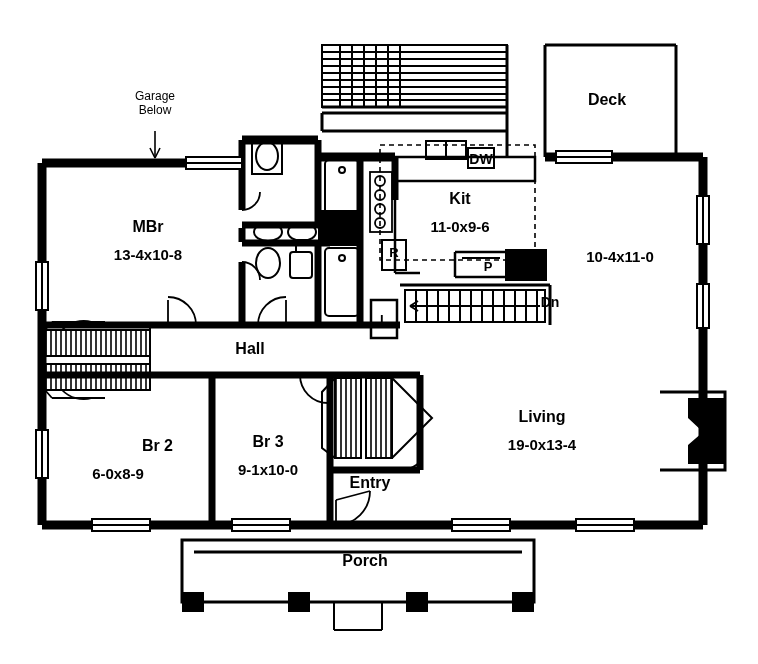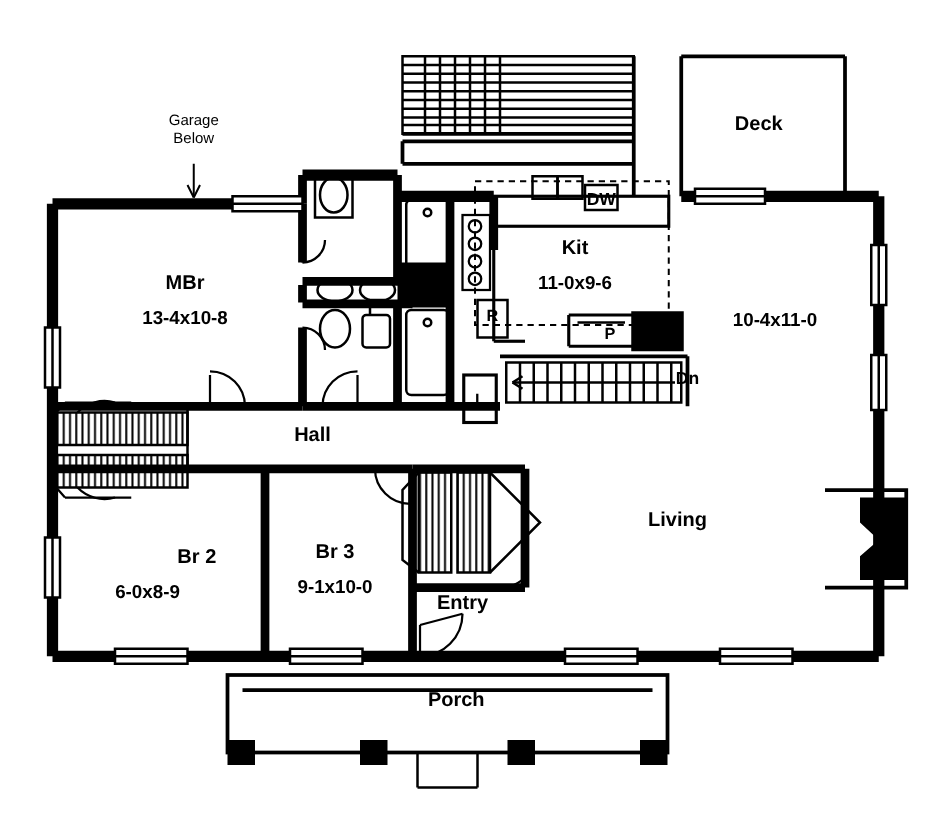--- a/index.html
+++ b/index.html
@@ -316,20 +316,21 @@
 
 <div class="lbl room-name" style="left:210px;top:340px;width:80px;">Hall</div>
 
 <div class="lbl room-name" style="left:63px;top:437px;width:110px;text-align:right;">Br 2</div>
 <div class="lbl room-dim" style="left:63px;top:465px;width:110px;">6-0x8-9</div>
 
 <div class="lbl room-name" style="left:213px;top:433px;width:110px;">Br 3</div>
 <div class="lbl room-dim" style="left:213px;top:461px;width:110px;">9-1x10-0</div>
 
 <div class="lbl room-name" style="left:477px;top:408px;width:130px;">Living</div>
+<div class="lbl room-dim" style="left:477px;top:436px;width:130px;">19-0x13-4</div>
 
 <div class="lbl room-name" style="left:330px;top:474px;width:80px;">Entry</div>
 <div class="lbl room-name" style="left:325px;top:552px;width:80px;">Porch</div>
 
 <div class="lbl tiny" style="left:468px;top:151px;width:26px;">DW</div>
 <div class="lbl small" style="left:382px;top:246px;width:24px;">R</div>
 <div class="lbl small" style="left:476px;top:260px;width:24px;">P</div>
 <div class="lbl small" style="left:372px;top:313px;width:24px;">L</div>
 <div class="lbl tiny" style="left:538px;top:294px;width:24px;">Dn</div>
 

